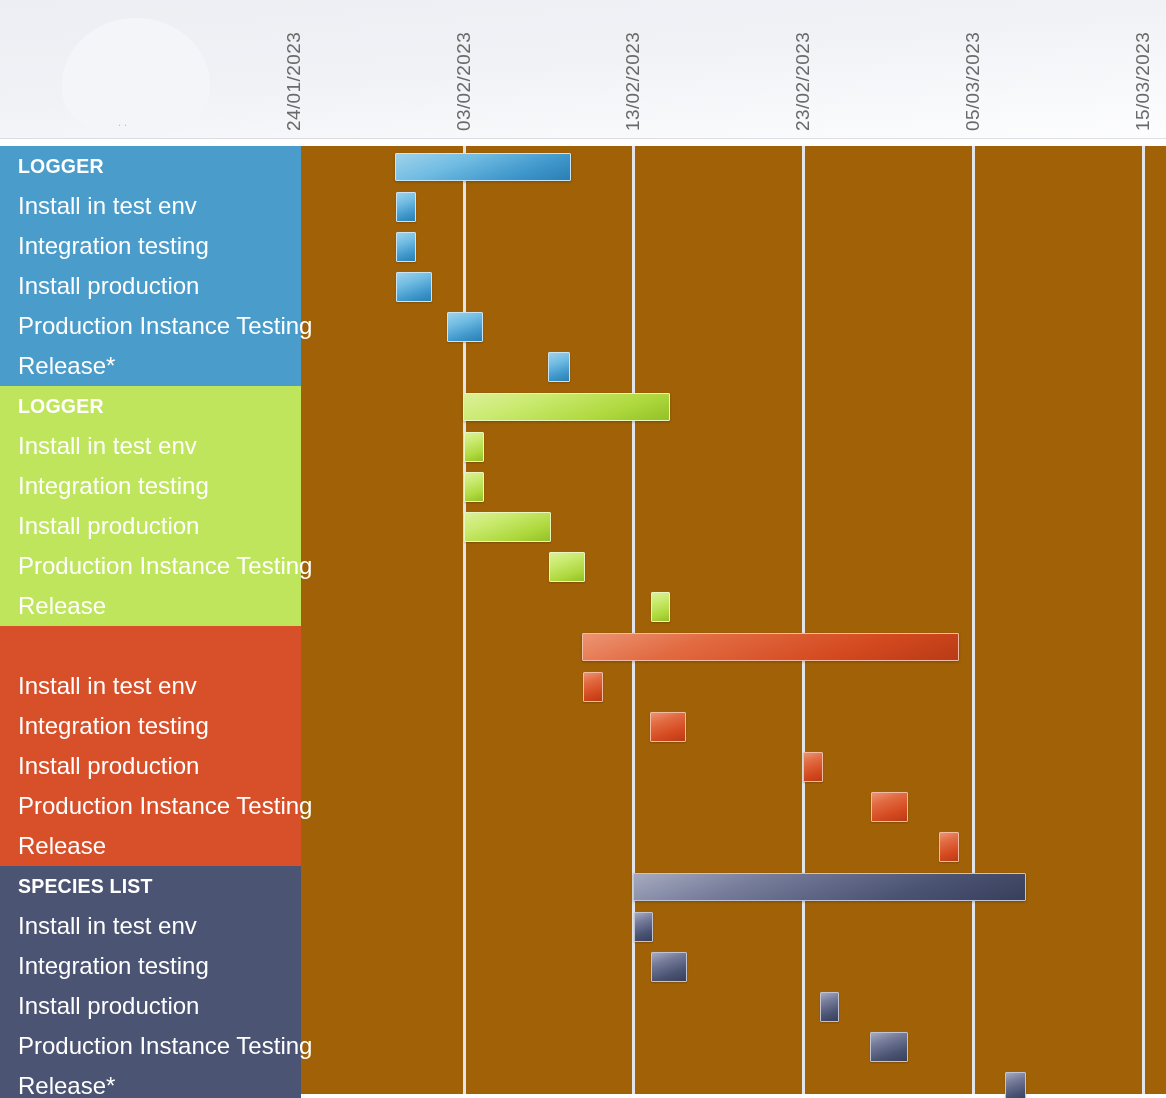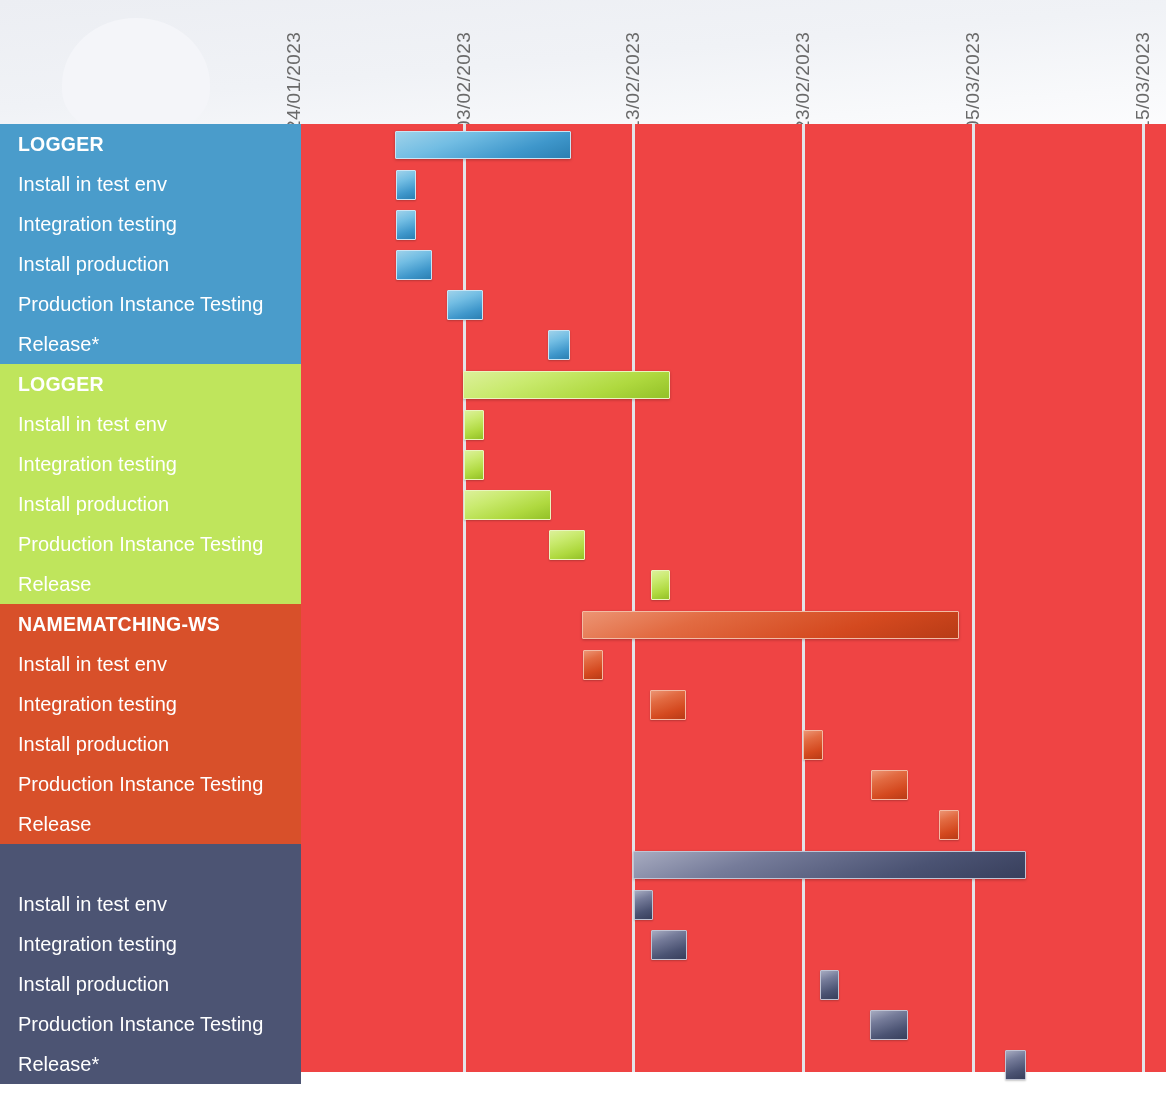--- a/index.html
+++ b/index.html
@@ -69,24 +69,24 @@
     white-space: nowrap;
     transform-origin: left bottom;
     transform: rotate(-90deg);
     line-height: 1;
   }
 
   
   .chart-body {
     position: absolute;
     left: 0;
-    top: 124px;
-    width: 1166px;
-    height: 948px;
-    background: #ef4444;
+    top: 146px;
+    width: 1166px;
+    height: 948px;
+    background: #a16207;
   }
   .gridline {
     position: absolute;
     top: 0;
     width: 3px;
     height: 948px;
     background: #e3e4e8;
   }
 
   
@@ -101,21 +101,21 @@
   .group-block {
     position: absolute;
     left: 0;
     width: 301px;
     box-sizing: border-box;
   }
   .row-label {
     position: absolute;
     left: 18px;
     color: #ffffff;
-    font-size: 20px;
+    font-size: 24px;
     line-height: 40px;
     height: 40px;
     white-space: nowrap;
   }
   .row-label.is-group {
     font-weight: bold;
     font-size: 19.5px;
     letter-spacing: 0.2px;
   }
 
@@ -215,27 +215,27 @@
         <div class="row-label" style="top: 160px;">Production Instance Testing</div>
         <div class="row-label" style="top: 200px;">Release*</div>
         <div class="group-block" style="top: 240px; height: 240px; background: rgb(191, 229, 92);"></div>
         <div class="row-label is-group" style="top: 240px;">LOGGER</div>
         <div class="row-label" style="top: 280px;">Install in test env</div>
         <div class="row-label" style="top: 320px;">Integration testing</div>
         <div class="row-label" style="top: 360px;">Install production</div>
         <div class="row-label" style="top: 400px;">Production Instance Testing</div>
         <div class="row-label" style="top: 440px;">Release</div>
         <div class="group-block" style="top: 480px; height: 240px; background: rgb(216, 80, 42);"></div>
-        <div class="row-label is-group" style="top: 480px;">NAMEMATCHING-WS</div>
         <div class="row-label" style="top: 520px;">Install in test env</div>
         <div class="row-label" style="top: 560px;">Integration testing</div>
         <div class="row-label" style="top: 600px;">Install production</div>
         <div class="row-label" style="top: 640px;">Production Instance Testing</div>
         <div class="row-label" style="top: 680px;">Release</div>
         <div class="group-block" style="top: 720px; height: 240px; background: rgb(76, 84, 115);"></div>
+        <div class="row-label is-group" style="top: 720px;">SPECIES LIST</div>
         <div class="row-label" style="top: 760px;">Install in test env</div>
         <div class="row-label" style="top: 800px;">Integration testing</div>
         <div class="row-label" style="top: 840px;">Install production</div>
         <div class="row-label" style="top: 880px;">Production Instance Testing</div>
         <div class="row-label" style="top: 920px;">Release*</div>
       </div>
   </div>
 
 </div>
 

